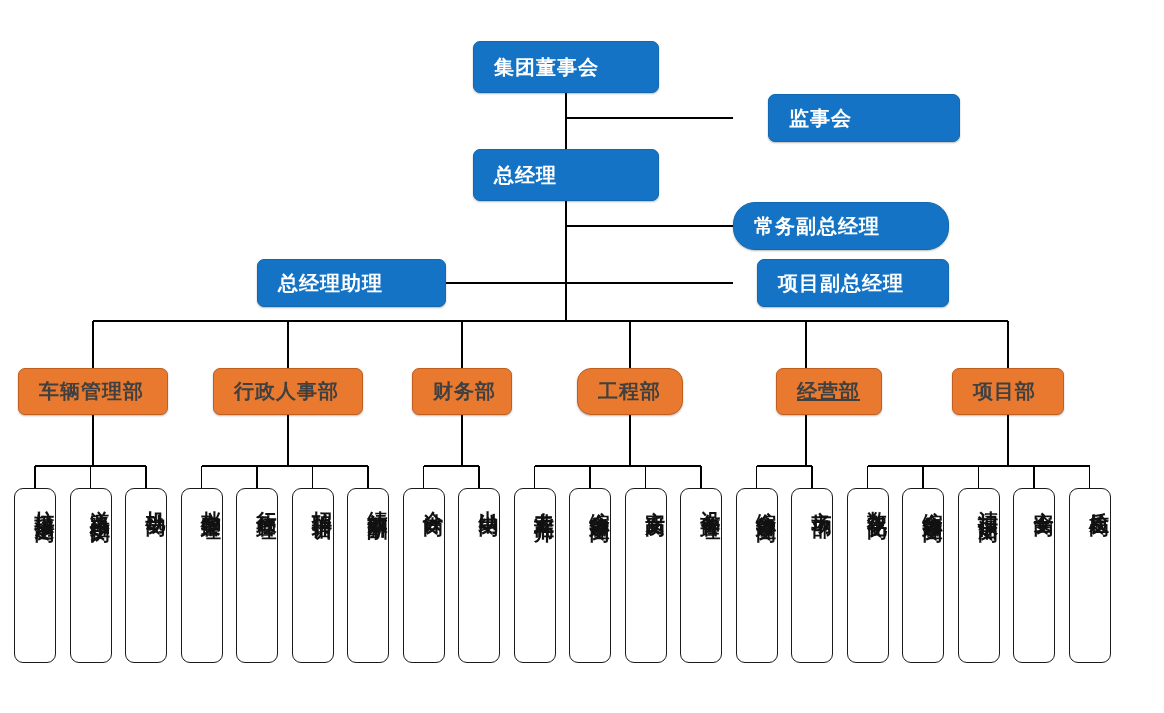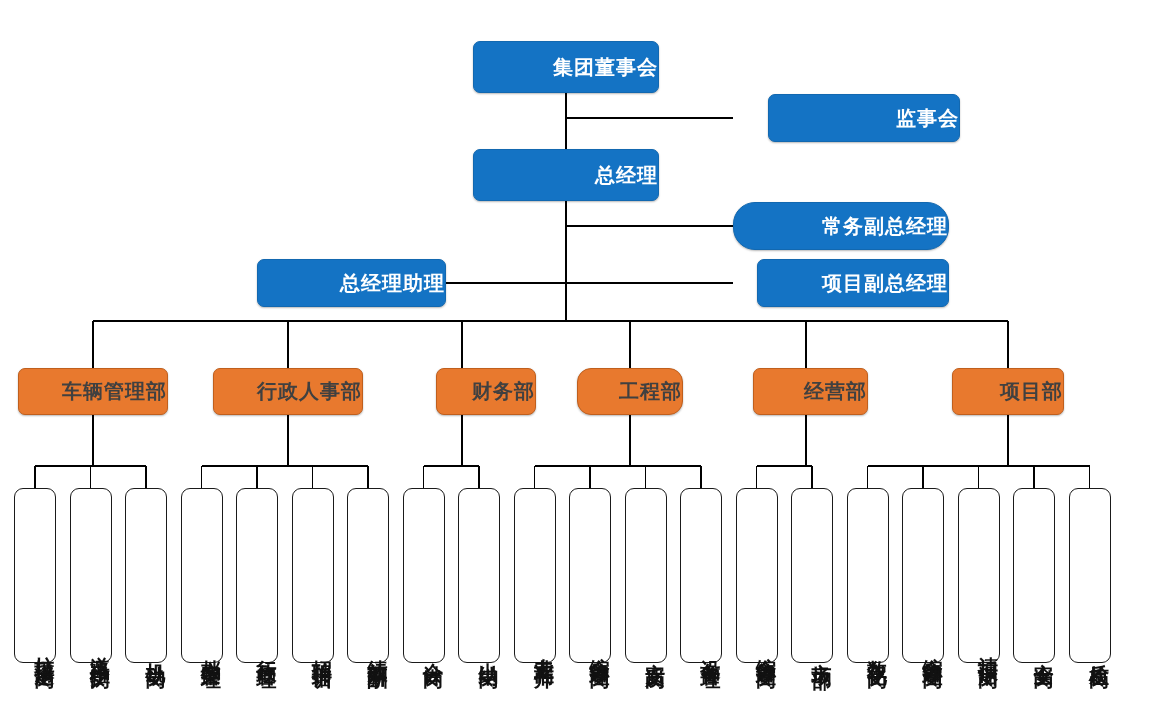--- a/index.html
+++ b/index.html
@@ -1,19 +1,19 @@
 <!DOCTYPE html>
 <html><head>
 <meta charset="utf-8">
 <style>
   html,body{margin:0;padding:0;background:#ffffff;}
   body{width:1164px;height:713px;font-family:"Liberation Sans","DejaVu Sans",sans-serif;overflow:hidden;}
   #chart-root{position:relative;width:1164px;height:713px;background:#fff;}
   svg#connectors{position:absolute;left:0;top:0;width:1164px;height:713px;}
-  .node{position:absolute;box-sizing:border-box;display:flex;align-items:center;justify-content:flex-end;}
+  .node{position:absolute;box-sizing:border-box;display:flex;align-items:center;justify-content:flex-start;padding-left:20px;}
   .node-blue{background:#1473C4;border:1px solid #1268B0;border-radius:7px;color:#ffffff;
              font-size:20px;font-weight:600;letter-spacing:1px;
              box-shadow:0 1px 2px rgba(0,0,0,0.28);}
   .node-orange{background:#E8792E;border:1px solid #C05F1D;border-radius:7px;color:#404040;
                font-size:20px;font-weight:600;letter-spacing:1px;
                box-shadow:0 1px 2px rgba(0,0,0,0.28);}
   .node-leaf{background:#ffffff;border:1.6px solid #1a1a1a;border-radius:9px;color:#111111;
              font-size:20px;font-weight:600;
              writing-mode:vertical-rl;text-orientation:upright;
              letter-spacing:3px;line-height:1;padding-top:6px;padding-bottom:6px;
@@ -109,21 +109,21 @@
       </div>
       <div class="node node-leaf" title="行政管理" style="left: 236px; top: 488px; width: 42px; height: 175px;">
         <span>行政管理</span>
       </div>
       <div class="node node-leaf" title="招聘培训" style="left: 291.5px; top: 488px; width: 42px; height: 175px;">
         <span>招聘培训</span>
       </div>
       <div class="node node-leaf" title="绩效薪酬" style="left: 347px; top: 488px; width: 42px; height: 175px;">
         <span>绩效薪酬</span>
       </div>
-      <div class="node node-orange" style="left: 436px; top: 368px; width: 100px; height: 47px; border-radius: 8px;">
+      <div class="node node-orange" style="left: 412px; top: 368px; width: 100px; height: 47px;">
         <span>财务部</span>
       </div>
       <div class="node node-leaf" title="会计岗" style="left: 402.5px; top: 488px; width: 42px; height: 175px;">
         <span>会计岗</span>
       </div>
       <div class="node node-leaf" title="出纳岗" style="left: 458px; top: 488px; width: 42px; height: 175px;">
         <span>出纳岗</span>
       </div>
       <div class="node node-orange" style="left: 577px; top: 368px; width: 106px; height: 47px; border-radius: 14px;">
         <span>工程部</span>
@@ -133,21 +133,21 @@
       </div>
       <div class="node node-leaf" title="综合管理岗" style="left: 569px; top: 488px; width: 42px; height: 175px;">
         <span>综合管理岗</span>
       </div>
       <div class="node node-leaf" title="安质岗" style="left: 624.5px; top: 488px; width: 42px; height: 175px;">
         <span>安质岗</span>
       </div>
       <div class="node node-leaf" title="设备管理" style="left: 680px; top: 488px; width: 42px; height: 175px;">
         <span>设备管理</span>
       </div>
-      <div class="node node-orange" style="left: 753px; top: 368px; width: 115px; height: 47px;">
+      <div class="node node-orange" style="left: 776px; top: 368px; width: 106px; height: 47px; text-decoration: underline;">
         <span>经营部</span>
       </div>
       <div class="node node-leaf" title="综合管理岗" style="left: 735.5px; top: 488px; width: 42px; height: 175px;">
         <span>综合管理岗</span>
       </div>
       <div class="node node-leaf" title="市场部" style="left: 791px; top: 488px; width: 42px; height: 175px;">
         <span>市场部</span>
       </div>
       <div class="node node-orange" style="left: 952px; top: 368px; width: 112px; height: 47px;">
         <span>项目部</span>

